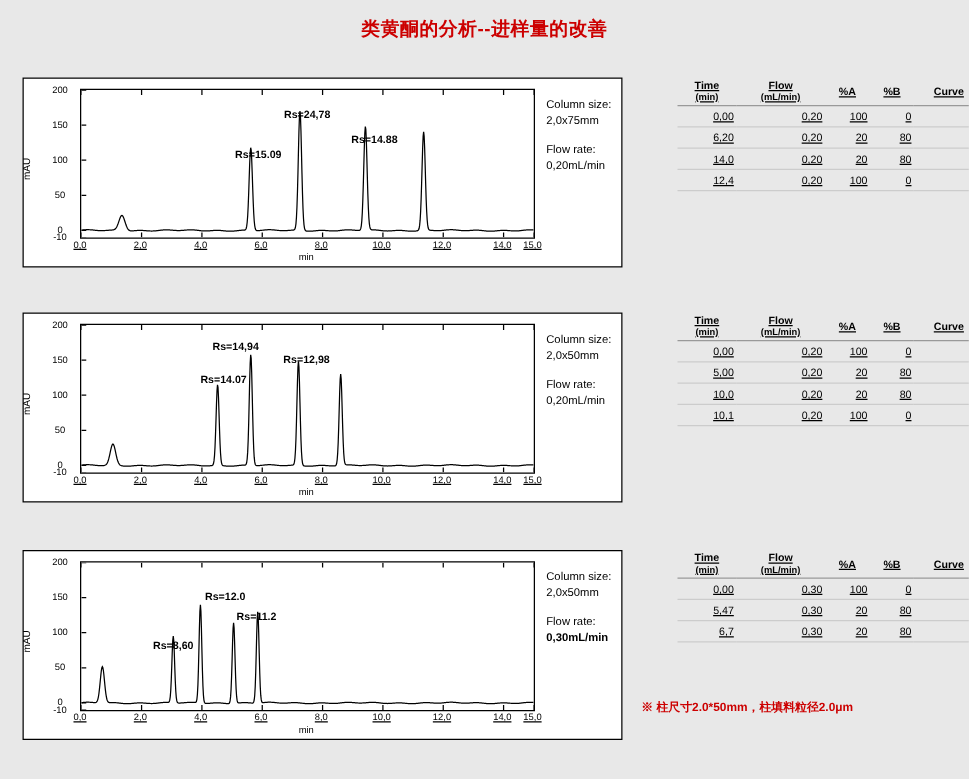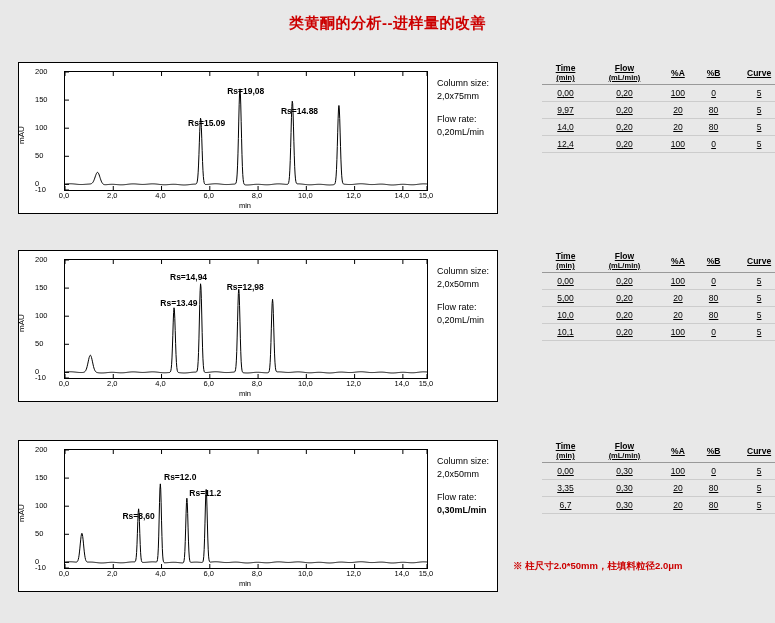--- a/index.html
+++ b/index.html
@@ -30,25 +30,25 @@
     border:1px solid #000;background:#fff;
     overflow:hidden;
   }
   .plot svg{display:block;}
   .ylabel{
     position:absolute;left:-2px;top:46px;
     transform:rotate(-90deg);transform-origin:left top;
     font-size:8px;color:#000;white-space:nowrap;
   }
   .ytick{
-    position:absolute;right:0;font-size:7.5px;color:#000;text-align:left;width:26px;
+    position:absolute;right:0;font-size:7.5px;color:#000;text-align:center;width:26px;
   }
   .ytickwrap{position:absolute;left:12px;top:0;width:30px;height:126px;}
   .xtick{
-    position:absolute;font-size:7.5px;color:#000;text-align:center;width:24px;
+    position:absolute;font-size:7.5px;color:#000;text-align:center;width:24px;text-decoration:underline;
   }
   .xtickwrap{position:absolute;left:45px;top:128px;width:364px;height:14px;}
   .xaxis-label{
     position:absolute;left:45px;top:138px;width:362px;text-align:center;
     font-size:7.5px;color:#000;
   }
   .peaklabel{
     position:absolute;font-size:8.5px;font-weight:bold;color:#000;white-space:nowrap;
   }
   .anno{
@@ -61,21 +61,21 @@
   }
   table.params{
     border-collapse:collapse;width:245px;font-size:8.5px;color:#000;
   }
   table.params th{
     font-weight:bold;padding:1px 2px;text-align:center;font-size:8.5px;
     line-height:10px;
   }
   table.params th .unit{font-weight:bold;font-size:7.5px;display:block;}
   table.params td{
-    padding:3px 2px;text-align:center;font-size:8.5px;
+    padding:3px 2px;text-align:right;font-size:8.5px;
   }
   table.params tr.headrow{border-bottom:1px solid #999;}
   table.params tr.datarow td{border-bottom:1px solid #cccccc;}
   .footnote{
     position:absolute;left:495px;top:120px;width:260px;
     font-size:9.5px;color:#cc0000;font-weight:bold;white-space:nowrap;
   }
 </style>
 </head>
 <body>
@@ -128,21 +128,21 @@
             <line x1="362" x2="362" y1="0" y2="4" stroke="#000" stroke-width="1"></line>
             <line x1="0" x2="4" y1="0" y2="0" stroke="#000" stroke-width="1"></line>
             <line x1="0" x2="4" y1="28.095238095238102" y2="28.095238095238102" stroke="#000" stroke-width="1"></line>
             <line x1="0" x2="4" y1="56.19047619047619" y2="56.19047619047619" stroke="#000" stroke-width="1"></line>
             <line x1="0" x2="4" y1="84.28571428571428" y2="84.28571428571428" stroke="#000" stroke-width="1"></line>
             <line x1="0" x2="4" y1="112.38095238095238" y2="112.38095238095238" stroke="#000" stroke-width="1"></line>
             <line x1="0" x2="4" y1="118" y2="118" stroke="#000" stroke-width="1"></line>
             <polyline points="0.00,112.14 0.40,112.10 0.80,112.05 1.21,112.01 1.61,111.97 2.01,111.93 2.41,111.89 2.82,111.86 3.22,111.83 3.62,111.81 4.02,111.79 4.42,111.78 4.83,111.77 5.23,111.76 5.63,111.77 6.03,111.77 6.44,111.79 6.84,111.80 7.24,111.83 7.64,111.85 8.04,111.88 8.45,111.92 8.85,111.95 9.25,111.99 9.65,112.04 10.06,112.08 10.46,112.12 10.86,112.17 11.26,112.21 11.66,112.25 12.07,112.30 12.47,112.33 12.87,112.37 13.27,112.41 13.68,112.43 14.08,112.46 14.48,112.48 14.88,112.50 15.28,112.51 15.69,112.52 16.09,112.52 16.49,112.52 16.89,112.52 17.30,112.51 17.70,112.49 18.10,112.47 18.50,112.45 18.90,112.43 19.31,112.40 19.71,112.37 20.11,112.34 20.51,112.31 20.92,112.28 21.32,112.25 21.72,112.22 22.12,112.19 22.52,112.16 22.93,112.13 23.33,112.11 23.73,112.08 24.13,112.06 24.54,112.03 24.94,111.99 25.34,111.93 25.74,111.85 26.14,111.73 26.55,111.55 26.95,111.30 27.35,110.96 27.75,110.49 28.16,109.90 28.56,109.15 28.96,108.26 29.36,107.24 29.76,106.11 30.17,104.91 30.57,103.72 30.97,102.61 31.37,101.65 31.78,100.91 32.18,100.46 32.58,100.34 32.98,100.55 33.38,101.09 33.79,101.91 34.19,102.96 34.59,104.15 34.99,105.41 35.40,106.67 35.80,107.86 36.20,108.94 36.60,109.88 37.00,110.66 37.41,111.28 37.81,111.76 38.21,112.11 38.61,112.36 39.02,112.53 39.42,112.63 39.82,112.68 40.22,112.70 40.62,112.70 41.03,112.68 41.43,112.66 41.83,112.62 42.23,112.59 42.64,112.55 43.04,112.51 43.44,112.48 43.84,112.44 44.24,112.41 44.65,112.39 45.05,112.36 45.45,112.34 45.85,112.33 46.26,112.31 46.66,112.31 47.06,112.31 47.46,112.31 47.86,112.32 48.27,112.33 48.67,112.34 49.07,112.36 49.47,112.39 49.88,112.41 50.28,112.44 50.68,112.47 51.08,112.50 51.48,112.54 51.89,112.57 52.29,112.61 52.69,112.64 53.09,112.67 53.50,112.70 53.90,112.73 54.30,112.75 54.70,112.77 55.10,112.79 55.51,112.80 55.91,112.81 56.31,112.81 56.71,112.81 57.12,112.80 57.52,112.79 57.92,112.78 58.32,112.75 58.72,112.73 59.13,112.70 59.53,112.66 59.93,112.62 60.33,112.58 60.74,112.54 61.14,112.49 61.54,112.44 61.94,112.39 62.34,112.34 62.75,112.29 63.15,112.24 63.55,112.19 63.95,112.14 64.36,112.10 64.76,112.06 65.16,112.02 65.56,111.99 65.96,111.96 66.37,111.93 66.77,111.91 67.17,111.90 67.57,111.89 67.98,111.88 68.38,111.88 68.78,111.89 69.18,111.90 69.58,111.91 69.99,111.93 70.39,111.95 70.79,111.98 71.19,112.01 71.60,112.04 72.00,112.08 72.40,112.11 72.80,112.15 73.20,112.18 73.61,112.22 74.01,112.25 74.41,112.29 74.81,112.32 75.22,112.35 75.62,112.37 76.02,112.39 76.42,112.41 76.82,112.42 77.23,112.43 77.63,112.44 78.03,112.44 78.43,112.43 78.84,112.42 79.24,112.41 79.64,112.39 80.04,112.37 80.44,112.34 80.85,112.32 81.25,112.28 81.65,112.25 82.05,112.22 82.46,112.18 82.86,112.14 83.26,112.10 83.66,112.07 84.06,112.03 84.47,112.00 84.87,111.97 85.27,111.94 85.67,111.91 86.08,111.89 86.48,111.87 86.88,111.86 87.28,111.85 87.68,111.85 88.09,111.85 88.49,111.86 88.89,111.87 89.29,111.89 89.70,111.91 90.10,111.94 90.50,111.97 90.90,112.01 91.30,112.05 91.71,112.09 92.11,112.13 92.51,112.18 92.91,112.23 93.32,112.28 93.72,112.33 94.12,112.38 94.52,112.43 94.92,112.48 95.33,112.52 95.73,112.57 96.13,112.61 96.53,112.64 96.94,112.68 97.34,112.70 97.74,112.73 98.14,112.75 98.54,112.76 98.95,112.77 99.35,112.77 99.75,112.77 100.15,112.76 100.56,112.75 100.96,112.74 101.36,112.72 101.76,112.70 102.16,112.67 102.57,112.64 102.97,112.61 103.37,112.58 103.77,112.55 104.18,112.52 104.58,112.48 104.98,112.45 105.38,112.42 105.78,112.39 106.19,112.37 106.59,112.34 106.99,112.32 107.39,112.31 107.80,112.30 108.20,112.29 108.60,112.29 109.00,112.29 109.40,112.30 109.81,112.31 110.21,112.32 110.61,112.34 111.01,112.37 111.42,112.39 111.82,112.43 112.22,112.46 112.62,112.50 113.02,112.54 113.43,112.58 113.83,112.62 114.23,112.66 114.63,112.70 115.04,112.74 115.44,112.78 115.84,112.82 116.24,112.85 116.64,112.88 117.05,112.91 117.45,112.93 117.85,112.95 118.25,112.97 118.66,112.97 119.06,112.98 119.46,112.98 119.86,112.97 120.26,112.96 120.67,112.94 121.07,112.92 121.47,112.89 121.87,112.86 122.28,112.83 122.68,112.79 123.08,112.75 123.48,112.70 123.88,112.66 124.29,112.61 124.69,112.56 125.09,112.51 125.49,112.46 125.90,112.42 126.30,112.37 126.70,112.33 127.10,112.29 127.50,112.25 127.91,112.22 128.31,112.19 128.71,112.16 129.11,112.14 129.52,112.13 129.92,112.11 130.32,112.09 130.72,112.04 131.12,111.90 131.53,111.56 131.93,110.77 132.33,109.13 132.73,106.04 133.14,100.84 133.54,93.06 133.94,82.75 134.34,70.84 134.74,59.22 135.15,50.28 135.55,46.19 135.95,48.02 136.35,55.29 136.76,66.20 137.16,78.32 137.56,89.48 137.96,98.37 138.36,104.60 138.77,108.49 139.17,110.66 139.57,111.75 139.97,112.24 140.38,112.44 140.78,112.50 141.18,112.51 141.58,112.49 141.98,112.47 142.39,112.44 142.79,112.41 143.19,112.37 143.59,112.33 144.00,112.29 144.40,112.25 144.80,112.20 145.20,112.16 145.60,112.11 146.01,112.06 146.41,112.02 146.81,111.98 147.21,111.94 147.62,111.90 148.02,111.87 148.42,111.84 148.82,111.82 149.22,111.79 149.63,111.78 150.03,111.77 150.43,111.76 150.83,111.76 151.24,111.77 151.64,111.78 152.04,111.80 152.44,111.82 152.84,111.84 153.25,111.87 153.65,111.90 154.05,111.94 154.45,111.98 154.86,112.02 155.26,112.07 155.66,112.11 156.06,112.15 156.46,112.20 156.87,112.24 157.27,112.29 157.67,112.33 158.07,112.37 158.48,112.40 158.88,112.44 159.28,112.46 159.68,112.49 160.08,112.51 160.49,112.52 160.89,112.54 161.29,112.54 161.69,112.54 162.10,112.54 162.50,112.53 162.90,112.52 163.30,112.50 163.70,112.48 164.11,112.46 164.51,112.44 164.91,112.41 165.31,112.38 165.72,112.35 166.12,112.32 166.52,112.29 166.92,112.25 167.32,112.22 167.73,112.20 168.13,112.17 168.53,112.15 168.93,112.13 169.34,112.10 169.74,112.06 170.14,111.97 170.54,111.72 170.94,111.12 171.35,109.78 171.75,107.05 172.15,102.06 172.55,93.86 172.96,81.86 173.36,66.38 173.76,49.05 174.16,32.78 174.56,21.08 174.97,16.84 175.37,21.17 175.77,32.96 176.17,49.31 176.58,66.73 176.98,82.29 177.38,94.36 177.78,102.63 178.18,107.68 178.59,110.47 178.99,111.85 179.39,112.49 179.79,112.76 180.20,112.87 180.60,112.92 181.00,112.95 181.40,112.96 181.80,112.97 182.21,112.97 182.61,112.97 183.01,112.96 183.41,112.94 183.82,112.92 184.22,112.90 184.62,112.87 185.02,112.84 185.42,112.81 185.83,112.77 186.23,112.73 186.63,112.69 187.03,112.65 187.44,112.61 187.84,112.57 188.24,112.53 188.64,112.49 189.04,112.46 189.45,112.42 189.85,112.39 190.25,112.37 190.65,112.34 191.06,112.33 191.46,112.31 191.86,112.30 192.26,112.30 192.66,112.30 193.07,112.30 193.47,112.31 193.87,112.32 194.27,112.34 194.68,112.36 195.08,112.38 195.48,112.41 195.88,112.44 196.28,112.47 196.69,112.50 197.09,112.54 197.49,112.57 197.89,112.60 198.30,112.64 198.70,112.67 199.10,112.69 199.50,112.72 199.90,112.74 200.31,112.76 200.71,112.77 201.11,112.78 201.51,112.79 201.92,112.79 202.32,112.79 202.72,112.78 203.12,112.76 203.52,112.74 203.93,112.72 204.33,112.69 204.73,112.66 205.13,112.62 205.54,112.58 205.94,112.53 206.34,112.49 206.74,112.44 207.14,112.39 207.55,112.34 207.95,112.29 208.35,112.24 208.75,112.19 209.16,112.14 209.56,112.10 209.96,112.05 210.36,112.02 210.76,111.98 211.17,111.95 211.57,111.92 211.97,111.90 212.37,111.88 212.78,111.87 213.18,111.86 213.58,111.86 213.98,111.87 214.38,111.87 214.79,111.89 215.19,111.90 215.59,111.93 215.99,111.95 216.40,111.98 216.80,112.01 217.20,112.05 217.60,112.08 218.00,112.12 218.41,112.15 218.81,112.19 219.21,112.23 219.61,112.26 220.02,112.29 220.42,112.33 220.82,112.35 221.22,112.37 221.62,112.39 222.03,112.39 222.43,112.34 222.83,112.17 223.23,111.74 223.64,110.73 224.04,108.63 224.44,104.72 224.84,98.17 225.24,88.36 225.65,75.36 226.05,60.37 226.45,45.72 226.85,34.43 227.26,29.23 227.66,31.45 228.06,40.50 228.46,54.11 228.86,69.24 229.27,83.19 229.67,94.28 230.07,102.04 230.47,106.87 230.88,109.56 231.28,110.90 231.68,111.50 232.08,111.74 232.48,111.83 232.89,111.85 233.29,111.86 233.69,111.87 234.09,111.88 234.50,111.90 234.90,111.92 235.30,111.94 235.70,111.97 236.10,112.01 236.51,112.05 236.91,112.09 237.31,112.13 237.71,112.18 238.12,112.23 238.52,112.28 238.92,112.33 239.32,112.38 239.72,112.43 240.13,112.48 240.53,112.53 240.93,112.57 241.33,112.61 241.74,112.65 242.14,112.68 242.54,112.71 242.94,112.74 243.34,112.76 243.75,112.78 244.15,112.79 244.55,112.79 244.95,112.80 245.36,112.79 245.76,112.78 246.16,112.77 246.56,112.75 246.96,112.73 247.37,112.71 247.77,112.68 248.17,112.65 248.57,112.62 248.98,112.59 249.38,112.55 249.78,112.52 250.18,112.49 250.58,112.45 250.99,112.42 251.39,112.40 251.79,112.37 252.19,112.35 252.60,112.33 253.00,112.32 253.40,112.31 253.80,112.30 254.20,112.30 254.61,112.30 255.01,112.31 255.41,112.32 255.81,112.34 256.22,112.36 256.62,112.39 257.02,112.42 257.42,112.45 257.82,112.48 258.23,112.52 258.63,112.56 259.03,112.60 259.43,112.64 259.84,112.68 260.24,112.72 260.64,112.76 261.04,112.80 261.44,112.83 261.85,112.86 262.25,112.89 262.65,112.92 263.05,112.94 263.46,112.95 263.86,112.96 264.26,112.97 264.66,112.97 265.06,112.96 265.47,112.95 265.87,112.94 266.27,112.92 266.67,112.89 267.08,112.86 267.48,112.83 267.88,112.79 268.28,112.74 268.68,112.67 269.09,112.56 269.49,112.31 269.89,111.77 270.29,110.61 270.70,108.30 271.10,104.13 271.50,97.31 271.90,87.37 272.30,74.55 272.71,60.21 273.11,46.74 273.51,37.04 273.91,33.49 274.32,36.99 274.72,46.64 275.12,60.06 275.52,74.35 275.92,87.12 276.33,97.02 276.73,103.80 277.13,107.94 277.53,110.21 277.94,111.34 278.34,111.85 278.74,112.08 279.14,112.18 279.54,112.23 279.95,112.27 280.35,112.30 280.75,112.33 281.15,112.36 281.56,112.39 281.96,112.42 282.36,112.45 282.76,112.47 283.16,112.49 283.57,112.51 283.97,112.52 284.37,112.53 284.77,112.54 285.18,112.54 285.58,112.53 285.98,112.52 286.38,112.51 286.78,112.49 287.19,112.47 287.59,112.44 287.99,112.41 288.39,112.38 288.80,112.34 289.20,112.30 289.60,112.26 290.00,112.21 290.40,112.17 290.81,112.12 291.21,112.08 291.61,112.03 292.01,111.99 292.42,111.95 292.82,111.91 293.22,111.88 293.62,111.85 294.02,111.82 294.43,111.80 294.83,111.78 295.23,111.77 295.63,111.76 296.04,111.76 296.44,111.77 296.84,111.78 297.24,111.79 297.64,111.81 298.05,111.83 298.45,111.86 298.85,111.89 299.25,111.93 299.66,111.97 300.06,112.01 300.46,112.05 300.86,112.10 301.26,112.14 301.67,112.19 302.07,112.23 302.47,112.28 302.87,112.32 303.28,112.36 303.68,112.40 304.08,112.44 304.48,112.47 304.88,112.49 305.29,112.52 305.69,112.54 306.09,112.55 306.49,112.56 306.90,112.56 307.30,112.56 307.70,112.56 308.10,112.55 308.50,112.53 308.91,112.52 309.31,112.50 309.71,112.47 310.11,112.45 310.52,112.42 310.92,112.39 311.32,112.36 311.72,112.32 312.12,112.29 312.53,112.26 312.93,112.23 313.33,112.21 313.73,112.18 314.14,112.16 314.54,112.14 314.94,112.13 315.34,112.12 315.74,112.12 316.15,112.12 316.55,112.12 316.95,112.13 317.35,112.14 317.76,112.16 318.16,112.19 318.56,112.21 318.96,112.25 319.36,112.28 319.77,112.32 320.17,112.36 320.57,112.41 320.97,112.45 321.38,112.50 321.78,112.55 322.18,112.60 322.58,112.64 322.98,112.69 323.39,112.74 323.79,112.78 324.19,112.82 324.59,112.85 325.00,112.89 325.40,112.91 325.80,112.94 326.20,112.96 326.60,112.97 327.01,112.98 327.41,112.98 327.81,112.98 328.21,112.97 328.62,112.96 329.02,112.94 329.42,112.92 329.82,112.89 330.22,112.86 330.63,112.83 331.03,112.79 331.43,112.75 331.83,112.71 332.24,112.67 332.64,112.63 333.04,112.59 333.44,112.55 333.84,112.51 334.25,112.47 334.65,112.44 335.05,112.40 335.45,112.37 335.86,112.35 336.26,112.33 336.66,112.31 337.06,112.30 337.46,112.29 337.87,112.28 338.27,112.29 338.67,112.29 339.07,112.30 339.48,112.32 339.88,112.33 340.28,112.36 340.68,112.38 341.08,112.41 341.49,112.44 341.89,112.47 342.29,112.50 342.69,112.53 343.10,112.57 343.50,112.60 343.90,112.63 344.30,112.66 344.70,112.68 345.11,112.71 345.51,112.73 345.91,112.74 346.31,112.76 346.72,112.76 347.12,112.77 347.52,112.76 347.92,112.76 348.32,112.75 348.73,112.73 349.13,112.71 349.53,112.68 349.93,112.65 350.34,112.61 350.74,112.57 351.14,112.53 351.54,112.49 351.94,112.44 352.35,112.39 352.75,112.34 353.15,112.29 353.55,112.24 353.96,112.19 354.36,112.14 354.76,112.10 355.16,112.05 355.56,112.01 355.97,111.98 356.37,111.94 356.77,111.91 357.17,111.89 357.58,111.87 357.98,111.86 358.38,111.85 358.78,111.84 359.18,111.85 359.59,111.85 359.99,111.86 360.39,111.88 360.79,111.90 361.20,111.93 361.60,111.95 362.00,111.98" fill="none" stroke="#000" stroke-width="1"></polyline>
           </svg>
           <div class="peaklabel" style="left: 123.08px; top: 45.6952px;">Rs=15.09</div>
-          <div class="peaklabel" style="left: 162.176px; top: 13.6667px;">Rs=19,08</div>
+          <div class="peaklabel" style="left: 162.176px; top: 13.6667px;">Rs=24,78</div>
           <div class="peaklabel" style="left: 215.993px; top: 34.4571px;">Rs=14.88</div>
         </div>
         <div class="anno" style="left: 418px; top: 14px;">
           <div>Column size:</div>
           <div>2,0x75mm</div>
         </div>
         <div class="anno" style="left: 418px; top: 50px;">
           <div>Flow rate:</div>
           <div>0,20mL/min</div>
         </div>
@@ -160,21 +160,21 @@
           </thead>
           <tbody>
             <tr class="datarow">
               <td>0,00</td>
               <td>0,20</td>
               <td>100</td>
               <td>0</td>
               <td>5</td>
             </tr>
             <tr class="datarow">
-              <td>9,97</td>
+              <td>6,20</td>
               <td>0,20</td>
               <td>20</td>
               <td>80</td>
               <td>5</td>
             </tr>
             <tr class="datarow">
               <td>14,0</td>
               <td>0,20</td>
               <td>20</td>
               <td>80</td>
@@ -235,21 +235,21 @@
             <line x1="362" x2="362" y1="118" y2="114" stroke="#000" stroke-width="1"></line>
             <line x1="362" x2="362" y1="0" y2="4" stroke="#000" stroke-width="1"></line>
             <line x1="0" x2="4" y1="0" y2="0" stroke="#000" stroke-width="1"></line>
             <line x1="0" x2="4" y1="28.095238095238102" y2="28.095238095238102" stroke="#000" stroke-width="1"></line>
             <line x1="0" x2="4" y1="56.19047619047619" y2="56.19047619047619" stroke="#000" stroke-width="1"></line>
             <line x1="0" x2="4" y1="84.28571428571428" y2="84.28571428571428" stroke="#000" stroke-width="1"></line>
             <line x1="0" x2="4" y1="112.38095238095238" y2="112.38095238095238" stroke="#000" stroke-width="1"></line>
             <line x1="0" x2="4" y1="118" y2="118" stroke="#000" stroke-width="1"></line>
             <polyline points="0.00,112.14 0.40,112.10 0.80,112.05 1.21,112.01 1.61,111.97 2.01,111.93 2.41,111.89 2.82,111.86 3.22,111.83 3.62,111.81 4.02,111.79 4.42,111.78 4.83,111.77 5.23,111.76 5.63,111.77 6.03,111.77 6.44,111.79 6.84,111.80 7.24,111.83 7.64,111.85 8.04,111.88 8.45,111.92 8.85,111.95 9.25,111.99 9.65,112.04 10.06,112.08 10.46,112.12 10.86,112.17 11.26,112.21 11.66,112.25 12.07,112.30 12.47,112.33 12.87,112.37 13.27,112.41 13.68,112.43 14.08,112.46 14.48,112.48 14.88,112.50 15.28,112.51 15.69,112.52 16.09,112.52 16.49,112.52 16.89,112.51 17.30,112.49 17.70,112.46 18.10,112.41 18.50,112.33 18.90,112.22 19.31,112.04 19.71,111.79 20.11,111.41 20.51,110.88 20.92,110.16 21.32,109.21 21.72,108.01 22.12,106.56 22.52,104.88 22.93,103.04 23.33,101.13 23.73,99.28 24.13,97.64 24.54,96.33 24.94,95.50 25.34,95.21 25.74,95.50 26.14,96.34 26.55,97.65 26.95,99.30 27.35,101.16 27.75,103.07 28.16,104.92 28.56,106.61 28.96,108.07 29.36,109.28 29.76,110.25 30.17,110.98 30.57,111.53 30.97,111.92 31.37,112.20 31.78,112.40 32.18,112.54 32.58,112.64 32.98,112.71 33.38,112.77 33.79,112.81 34.19,112.85 34.59,112.88 34.99,112.91 35.40,112.93 35.80,112.95 36.20,112.96 36.60,112.96 37.00,112.96 37.41,112.95 37.81,112.94 38.21,112.93 38.61,112.91 39.02,112.88 39.42,112.85 39.82,112.82 40.22,112.79 40.62,112.75 41.03,112.71 41.43,112.67 41.83,112.63 42.23,112.59 42.64,112.55 43.04,112.51 43.44,112.48 43.84,112.44 44.24,112.41 44.65,112.39 45.05,112.36 45.45,112.34 45.85,112.33 46.26,112.31 46.66,112.31 47.06,112.31 47.46,112.31 47.86,112.32 48.27,112.33 48.67,112.34 49.07,112.36 49.47,112.39 49.88,112.41 50.28,112.44 50.68,112.47 51.08,112.50 51.48,112.54 51.89,112.57 52.29,112.61 52.69,112.64 53.09,112.67 53.50,112.70 53.90,112.73 54.30,112.75 54.70,112.77 55.10,112.79 55.51,112.80 55.91,112.81 56.31,112.81 56.71,112.81 57.12,112.80 57.52,112.79 57.92,112.78 58.32,112.75 58.72,112.73 59.13,112.70 59.53,112.66 59.93,112.62 60.33,112.58 60.74,112.54 61.14,112.49 61.54,112.44 61.94,112.39 62.34,112.34 62.75,112.29 63.15,112.24 63.55,112.19 63.95,112.14 64.36,112.10 64.76,112.06 65.16,112.02 65.56,111.99 65.96,111.96 66.37,111.93 66.77,111.91 67.17,111.90 67.57,111.89 67.98,111.88 68.38,111.88 68.78,111.89 69.18,111.90 69.58,111.91 69.99,111.93 70.39,111.95 70.79,111.98 71.19,112.01 71.60,112.04 72.00,112.08 72.40,112.11 72.80,112.15 73.20,112.18 73.61,112.22 74.01,112.25 74.41,112.29 74.81,112.32 75.22,112.35 75.62,112.37 76.02,112.39 76.42,112.41 76.82,112.42 77.23,112.43 77.63,112.44 78.03,112.44 78.43,112.43 78.84,112.42 79.24,112.41 79.64,112.39 80.04,112.37 80.44,112.34 80.85,112.32 81.25,112.28 81.65,112.25 82.05,112.22 82.46,112.18 82.86,112.14 83.26,112.10 83.66,112.07 84.06,112.03 84.47,112.00 84.87,111.97 85.27,111.94 85.67,111.91 86.08,111.89 86.48,111.87 86.88,111.86 87.28,111.85 87.68,111.85 88.09,111.85 88.49,111.86 88.89,111.87 89.29,111.89 89.70,111.91 90.10,111.94 90.50,111.97 90.90,112.01 91.30,112.05 91.71,112.09 92.11,112.13 92.51,112.18 92.91,112.23 93.32,112.28 93.72,112.33 94.12,112.38 94.52,112.43 94.92,112.48 95.33,112.52 95.73,112.57 96.13,112.61 96.53,112.64 96.94,112.68 97.34,112.70 97.74,112.73 98.14,112.75 98.54,112.76 98.95,112.77 99.35,112.77 99.75,112.77 100.15,112.76 100.56,112.75 100.96,112.74 101.36,112.72 101.76,112.70 102.16,112.67 102.57,112.64 102.97,112.61 103.37,112.58 103.77,112.55 104.18,112.50 104.58,112.42 104.98,112.25 105.38,111.84 105.78,110.85 106.19,108.74 106.59,104.71 106.99,97.94 107.39,88.06 107.80,75.71 108.20,62.91 108.60,52.64 109.00,47.81 109.40,49.93 109.81,58.33 110.21,70.52 110.61,83.37 111.01,94.40 111.42,102.42 111.82,107.48 112.22,110.26 112.62,111.62 113.02,112.23 113.43,112.48 113.83,112.59 114.23,112.65 114.63,112.70 115.04,112.74 115.44,112.78 115.84,112.82 116.24,112.85 116.64,112.88 117.05,112.91 117.45,112.93 117.85,112.95 118.25,112.97 118.66,112.97 119.06,112.98 119.46,112.98 119.86,112.97 120.26,112.96 120.67,112.94 121.07,112.92 121.47,112.89 121.87,112.86 122.28,112.83 122.68,112.79 123.08,112.75 123.48,112.70 123.88,112.66 124.29,112.61 124.69,112.56 125.09,112.51 125.49,112.46 125.90,112.42 126.30,112.37 126.70,112.33 127.10,112.29 127.50,112.25 127.91,112.22 128.31,112.19 128.71,112.16 129.11,112.14 129.52,112.13 129.92,112.12 130.32,112.11 130.72,112.09 131.12,112.03 131.53,111.85 131.93,111.33 132.33,110.03 132.73,107.19 133.14,101.70 133.54,92.45 133.94,78.93 134.34,62.01 134.74,44.46 135.15,30.38 135.55,23.79 135.95,26.72 136.35,38.27 136.76,55.03 137.16,72.68 137.56,87.82 137.96,98.83 138.36,105.74 138.77,109.53 139.17,111.35 139.57,112.13 139.97,112.42 140.38,112.51 140.78,112.53 141.18,112.52 141.58,112.50 141.98,112.47 142.39,112.44 142.79,112.41 143.19,112.37 143.59,112.33 144.00,112.29 144.40,112.25 144.80,112.20 145.20,112.16 145.60,112.11 146.01,112.06 146.41,112.02 146.81,111.98 147.21,111.94 147.62,111.90 148.02,111.87 148.42,111.84 148.82,111.82 149.22,111.79 149.63,111.78 150.03,111.77 150.43,111.76 150.83,111.76 151.24,111.77 151.64,111.78 152.04,111.80 152.44,111.82 152.84,111.84 153.25,111.87 153.65,111.90 154.05,111.94 154.45,111.98 154.86,112.02 155.26,112.07 155.66,112.11 156.06,112.15 156.46,112.20 156.87,112.24 157.27,112.29 157.67,112.33 158.07,112.37 158.48,112.40 158.88,112.44 159.28,112.46 159.68,112.49 160.08,112.51 160.49,112.52 160.89,112.54 161.29,112.54 161.69,112.54 162.10,112.54 162.50,112.53 162.90,112.52 163.30,112.50 163.70,112.48 164.11,112.46 164.51,112.44 164.91,112.41 165.31,112.38 165.72,112.35 166.12,112.32 166.52,112.29 166.92,112.25 167.32,112.22 167.73,112.20 168.13,112.17 168.53,112.14 168.93,112.10 169.34,112.01 169.74,111.78 170.14,111.17 170.54,109.72 170.94,106.63 171.35,100.85 171.75,91.38 172.15,77.94 172.55,61.71 172.96,45.59 173.36,33.54 173.76,29.08 174.16,33.61 174.56,45.73 174.97,61.92 175.37,78.22 175.77,91.72 176.17,101.25 176.58,107.09 176.98,110.23 177.38,111.73 177.78,112.38 178.18,112.64 178.59,112.75 178.99,112.81 179.39,112.85 179.79,112.89 180.20,112.91 180.60,112.94 181.00,112.95 181.40,112.96 181.80,112.97 182.21,112.97 182.61,112.97 183.01,112.96 183.41,112.94 183.82,112.92 184.22,112.90 184.62,112.87 185.02,112.84 185.42,112.81 185.83,112.77 186.23,112.73 186.63,112.69 187.03,112.65 187.44,112.61 187.84,112.57 188.24,112.53 188.64,112.49 189.04,112.46 189.45,112.42 189.85,112.39 190.25,112.37 190.65,112.34 191.06,112.33 191.46,112.31 191.86,112.30 192.26,112.30 192.66,112.30 193.07,112.30 193.47,112.31 193.87,112.32 194.27,112.34 194.68,112.36 195.08,112.38 195.48,112.41 195.88,112.44 196.28,112.47 196.69,112.50 197.09,112.54 197.49,112.57 197.89,112.60 198.30,112.64 198.70,112.67 199.10,112.69 199.50,112.72 199.90,112.74 200.31,112.76 200.71,112.77 201.11,112.78 201.51,112.79 201.92,112.79 202.32,112.78 202.72,112.75 203.12,112.67 203.52,112.46 203.93,111.91 204.33,110.60 204.73,107.85 205.13,102.73 205.54,94.36 205.94,82.50 206.34,68.18 206.74,53.95 207.14,43.29 207.55,39.29 207.95,43.19 208.35,53.75 208.75,67.88 209.16,82.11 209.56,93.88 209.96,102.17 210.36,107.21 210.76,109.89 211.17,111.14 211.57,111.64 211.97,111.81 212.37,111.86 212.78,111.86 213.18,111.86 213.58,111.86 213.98,111.87 214.38,111.87 214.79,111.89 215.19,111.90 215.59,111.93 215.99,111.95 216.40,111.98 216.80,112.01 217.20,112.05 217.60,112.08 218.00,112.12 218.41,112.15 218.81,112.19 219.21,112.23 219.61,112.26 220.02,112.29 220.42,112.33 220.82,112.35 221.22,112.38 221.62,112.40 222.03,112.41 222.43,112.43 222.83,112.43 223.23,112.44 223.64,112.44 224.04,112.43 224.44,112.42 224.84,112.40 225.24,112.38 225.65,112.36 226.05,112.34 226.45,112.31 226.85,112.27 227.26,112.24 227.66,112.21 228.06,112.17 228.46,112.13 228.86,112.10 229.27,112.06 229.67,112.03 230.07,111.99 230.47,111.96 230.88,111.94 231.28,111.92 231.68,111.90 232.08,111.88 232.48,111.87 232.89,111.87 233.29,111.87 233.69,111.87 234.09,111.88 234.50,111.90 234.90,111.92 235.30,111.94 235.70,111.97 236.10,112.01 236.51,112.05 236.91,112.09 237.31,112.13 237.71,112.18 238.12,112.23 238.52,112.28 238.92,112.33 239.32,112.38 239.72,112.43 240.13,112.48 240.53,112.53 240.93,112.57 241.33,112.61 241.74,112.65 242.14,112.68 242.54,112.71 242.94,112.74 243.34,112.76 243.75,112.78 244.15,112.79 244.55,112.79 244.95,112.80 245.36,112.79 245.76,112.78 246.16,112.77 246.56,112.75 246.96,112.73 247.37,112.71 247.77,112.68 248.17,112.65 248.57,112.62 248.98,112.59 249.38,112.55 249.78,112.52 250.18,112.49 250.58,112.45 250.99,112.42 251.39,112.40 251.79,112.37 252.19,112.35 252.60,112.33 253.00,112.32 253.40,112.31 253.80,112.30 254.20,112.30 254.61,112.30 255.01,112.31 255.41,112.32 255.81,112.34 256.22,112.36 256.62,112.39 257.02,112.42 257.42,112.45 257.82,112.48 258.23,112.52 258.63,112.56 259.03,112.60 259.43,112.64 259.84,112.68 260.24,112.72 260.64,112.76 261.04,112.80 261.44,112.83 261.85,112.86 262.25,112.89 262.65,112.92 263.05,112.94 263.46,112.95 263.86,112.96 264.26,112.97 264.66,112.97 265.06,112.96 265.47,112.95 265.87,112.94 266.27,112.92 266.67,112.89 267.08,112.86 267.48,112.83 267.88,112.79 268.28,112.75 268.68,112.71 269.09,112.66 269.49,112.61 269.89,112.56 270.29,112.52 270.70,112.47 271.10,112.42 271.50,112.37 271.90,112.33 272.30,112.29 272.71,112.25 273.11,112.21 273.51,112.18 273.91,112.15 274.32,112.13 274.72,112.11 275.12,112.10 275.52,112.09 275.92,112.09 276.33,112.09 276.73,112.09 277.13,112.10 277.53,112.12 277.94,112.14 278.34,112.16 278.74,112.18 279.14,112.21 279.54,112.24 279.95,112.27 280.35,112.30 280.75,112.33 281.15,112.36 281.56,112.39 281.96,112.42 282.36,112.45 282.76,112.47 283.16,112.49 283.57,112.51 283.97,112.52 284.37,112.53 284.77,112.54 285.18,112.54 285.58,112.53 285.98,112.52 286.38,112.51 286.78,112.49 287.19,112.47 287.59,112.44 287.99,112.41 288.39,112.38 288.80,112.34 289.20,112.30 289.60,112.26 290.00,112.21 290.40,112.17 290.81,112.12 291.21,112.08 291.61,112.03 292.01,111.99 292.42,111.95 292.82,111.91 293.22,111.88 293.62,111.85 294.02,111.82 294.43,111.80 294.83,111.78 295.23,111.77 295.63,111.76 296.04,111.76 296.44,111.77 296.84,111.78 297.24,111.79 297.64,111.81 298.05,111.83 298.45,111.86 298.85,111.89 299.25,111.93 299.66,111.97 300.06,112.01 300.46,112.05 300.86,112.10 301.26,112.14 301.67,112.19 302.07,112.23 302.47,112.28 302.87,112.32 303.28,112.36 303.68,112.40 304.08,112.44 304.48,112.47 304.88,112.49 305.29,112.52 305.69,112.54 306.09,112.55 306.49,112.56 306.90,112.56 307.30,112.56 307.70,112.56 308.10,112.55 308.50,112.53 308.91,112.52 309.31,112.50 309.71,112.47 310.11,112.45 310.52,112.42 310.92,112.39 311.32,112.36 311.72,112.32 312.12,112.29 312.53,112.26 312.93,112.23 313.33,112.21 313.73,112.18 314.14,112.16 314.54,112.14 314.94,112.13 315.34,112.12 315.74,112.12 316.15,112.12 316.55,112.12 316.95,112.13 317.35,112.14 317.76,112.16 318.16,112.19 318.56,112.21 318.96,112.25 319.36,112.28 319.77,112.32 320.17,112.36 320.57,112.41 320.97,112.45 321.38,112.50 321.78,112.55 322.18,112.60 322.58,112.64 322.98,112.69 323.39,112.74 323.79,112.78 324.19,112.82 324.59,112.85 325.00,112.89 325.40,112.91 325.80,112.94 326.20,112.96 326.60,112.97 327.01,112.98 327.41,112.98 327.81,112.98 328.21,112.97 328.62,112.96 329.02,112.94 329.42,112.92 329.82,112.89 330.22,112.86 330.63,112.83 331.03,112.79 331.43,112.75 331.83,112.71 332.24,112.67 332.64,112.63 333.04,112.59 333.44,112.55 333.84,112.51 334.25,112.47 334.65,112.44 335.05,112.40 335.45,112.37 335.86,112.35 336.26,112.33 336.66,112.31 337.06,112.30 337.46,112.29 337.87,112.28 338.27,112.29 338.67,112.29 339.07,112.30 339.48,112.32 339.88,112.33 340.28,112.36 340.68,112.38 341.08,112.41 341.49,112.44 341.89,112.47 342.29,112.50 342.69,112.53 343.10,112.57 343.50,112.60 343.90,112.63 344.30,112.66 344.70,112.68 345.11,112.71 345.51,112.73 345.91,112.74 346.31,112.76 346.72,112.76 347.12,112.77 347.52,112.76 347.92,112.76 348.32,112.75 348.73,112.73 349.13,112.71 349.53,112.68 349.93,112.65 350.34,112.61 350.74,112.57 351.14,112.53 351.54,112.49 351.94,112.44 352.35,112.39 352.75,112.34 353.15,112.29 353.55,112.24 353.96,112.19 354.36,112.14 354.76,112.10 355.16,112.05 355.56,112.01 355.97,111.98 356.37,111.94 356.77,111.91 357.17,111.89 357.58,111.87 357.98,111.86 358.38,111.85 358.78,111.84 359.18,111.85 359.59,111.85 359.99,111.86 360.39,111.88 360.79,111.90 361.20,111.93 361.60,111.95 362.00,111.98" fill="none" stroke="#000" stroke-width="1"></polyline>
           </svg>
-          <div class="peaklabel" style="left: 95.3267px; top: 37.8286px;">Rs=13.49</div>
+          <div class="peaklabel" style="left: 95.3267px; top: 37.8286px;">Rs=14.07</div>
           <div class="peaklabel" style="left: 105px; top: 11.981px;">Rs=14,94</div>
           <div class="peaklabel" style="left: 161.693px; top: 22.0952px;">Rs=12,98</div>
         </div>
         <div class="anno" style="left: 418px; top: 14px;">
           <div>Column size:</div>
           <div>2,0x50mm</div>
         </div>
         <div class="anno" style="left: 418px; top: 50px;">
           <div>Flow rate:</div>
           <div>0,20mL/min</div>
@@ -376,21 +376,21 @@
           </thead>
           <tbody>
             <tr class="datarow">
               <td>0,00</td>
               <td>0,30</td>
               <td>100</td>
               <td>0</td>
               <td>5</td>
             </tr>
             <tr class="datarow">
-              <td>3,35</td>
+              <td>5,47</td>
               <td>0,30</td>
               <td>20</td>
               <td>80</td>
               <td>5</td>
             </tr>
             <tr class="datarow">
               <td>6,7</td>
               <td>0,30</td>
               <td>20</td>
               <td>80</td>

